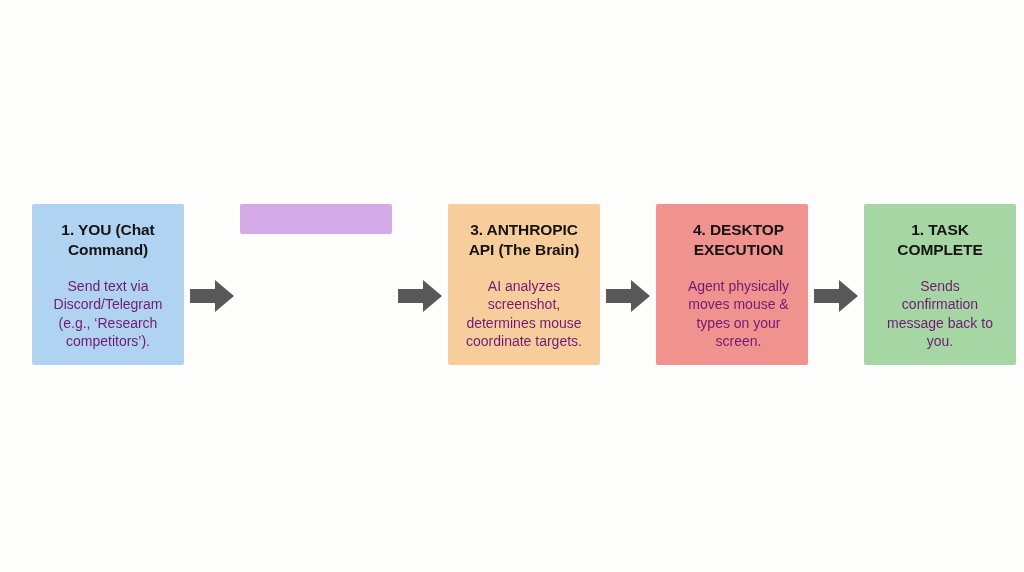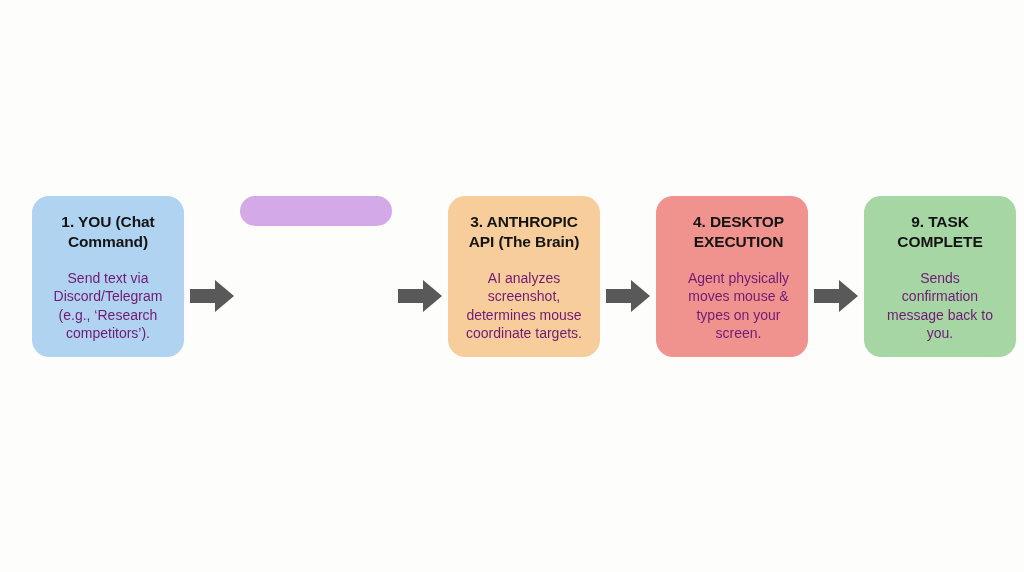--- a/index.html
+++ b/index.html
@@ -30,27 +30,27 @@
     display: flex;
     flex-direction: row;
     align-items: flex-start;
     justify-content: flex-start;
   }
 
   .stage-box {
     position: relative;
     width: 152px;
     flex: 0 0 152px;
-    border-radius: 17px;
+    border-radius: 2px;
     box-sizing: border-box;
     padding: 16px 10px 14px 10px;
     text-align: center;
     display: flex;
     flex-direction: column;
-    align-items: center;
+    margin-top: 8px;
   }
 
   .stage-title {
     font-size: 15.5px;
     font-weight: bold;
     line-height: 1.28;
     color: #141414;
     letter-spacing: -0.1px;
     margin: 0;
     white-space: pre-line;
@@ -162,21 +162,21 @@
     </div>
 
     <div class="connector">
       <div class="arrow-wrap">
         <div class="arrow-shaft" style="background: rgb(89, 89, 89);"></div>
         <div class="arrow-head" style="border-left-color: rgb(89, 89, 89);"></div>
       </div>
     </div>
 
     <div class="stage-box" style="background: rgb(165, 214, 163);">
-      <div class="stage-title">9. TASK
+      <div class="stage-title">1. TASK
 COMPLETE</div>
       <div class="stage-body">Sends
 confirmation
 message back to
 you.</div>
     </div>
 
     <div class="spacer-right"></div>
 
   </div>

